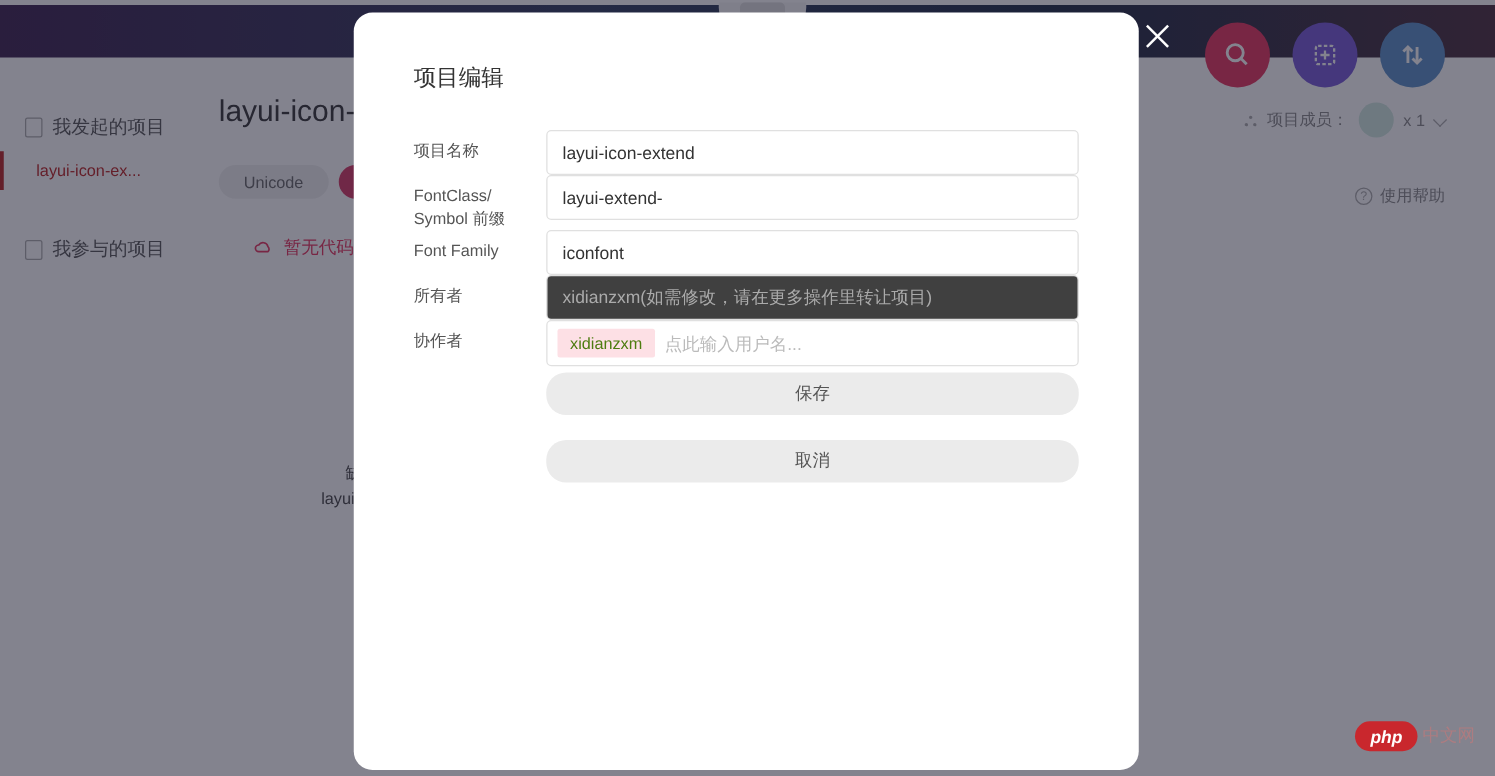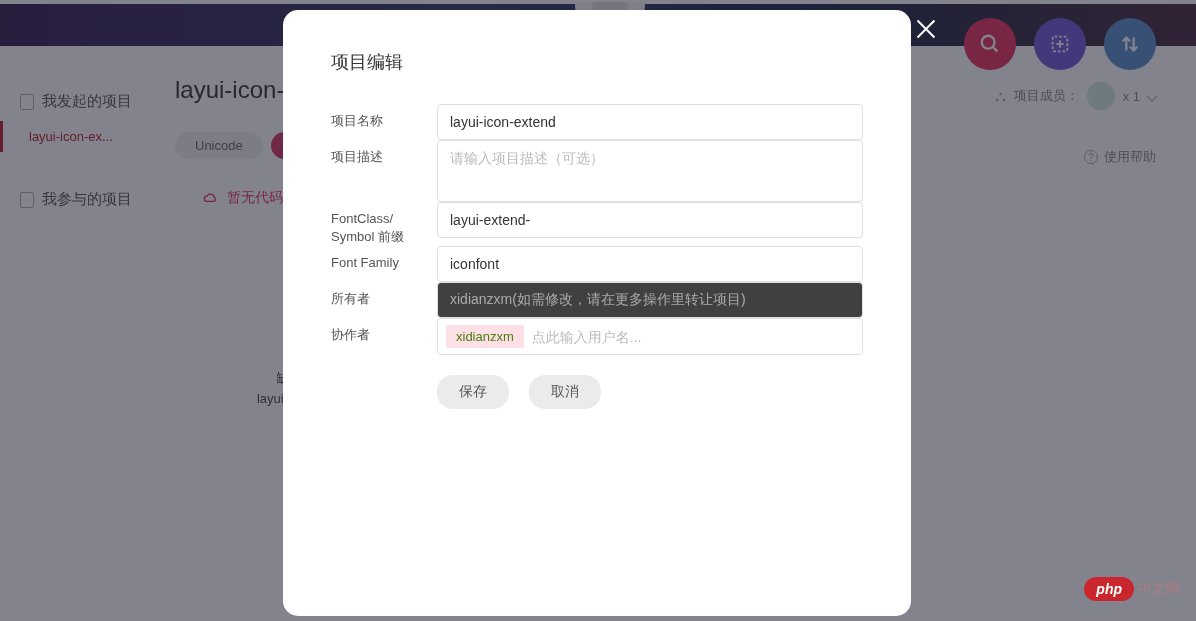--- a/index.html
+++ b/index.html
@@ -169,21 +169,21 @@
     .coll-tag {
       background: #fde0e5; color: #4d7c0f;
       padding: 4px 10px; font-size: 13px; border-radius: 2px;
     }
     .coll-input {
       border: none; outline: none; font-size: 14px; flex: 1;
       color: #333;
     }
 
     .form-actions {
-      margin-left: 106px; display: flex; gap: 20px; margin-top: 20px;
+      margin-left: 106px; display: flex; gap: 20px; margin-top: 5px; flex-direction: column;
     }
     .btn {
       padding: 8px 22px; border-radius: 16px; border: none;
       font-size: 14px; cursor: pointer;
       background: #ebebeb; color: #555;
     }
 
     .php-badge {
       position: absolute; right: 16px; bottom: 20px;
       z-index: 20; display: flex; align-items: center;
@@ -307,24 +307,20 @@
 
 <div class="modal">
   <div class="close-btn"></div>
   <div class="modal-title">项目编辑</div>
 
   <div class="form-row">
     <div class="form-label">项目名称</div>
     <input class="form-input" value="layui-icon-extend" style="">
   </div>
 
-  <div class="form-row">
-    <div class="form-label">项目描述</div>
-    <textarea class="form-textarea" placeholder="请输入项目描述（可选）" style=""></textarea>
-  </div>
 
   <div class="form-row">
     <div class="form-label" style="white-space:pre-line">FontClass/
 Symbol 前缀</div>
     <input class="form-input" value="layui-extend-" style="">
   </div>
 
   <div class="form-row">
     <div class="form-label">Font Family</div>
     <input class="form-input" value="iconfont" style="">

